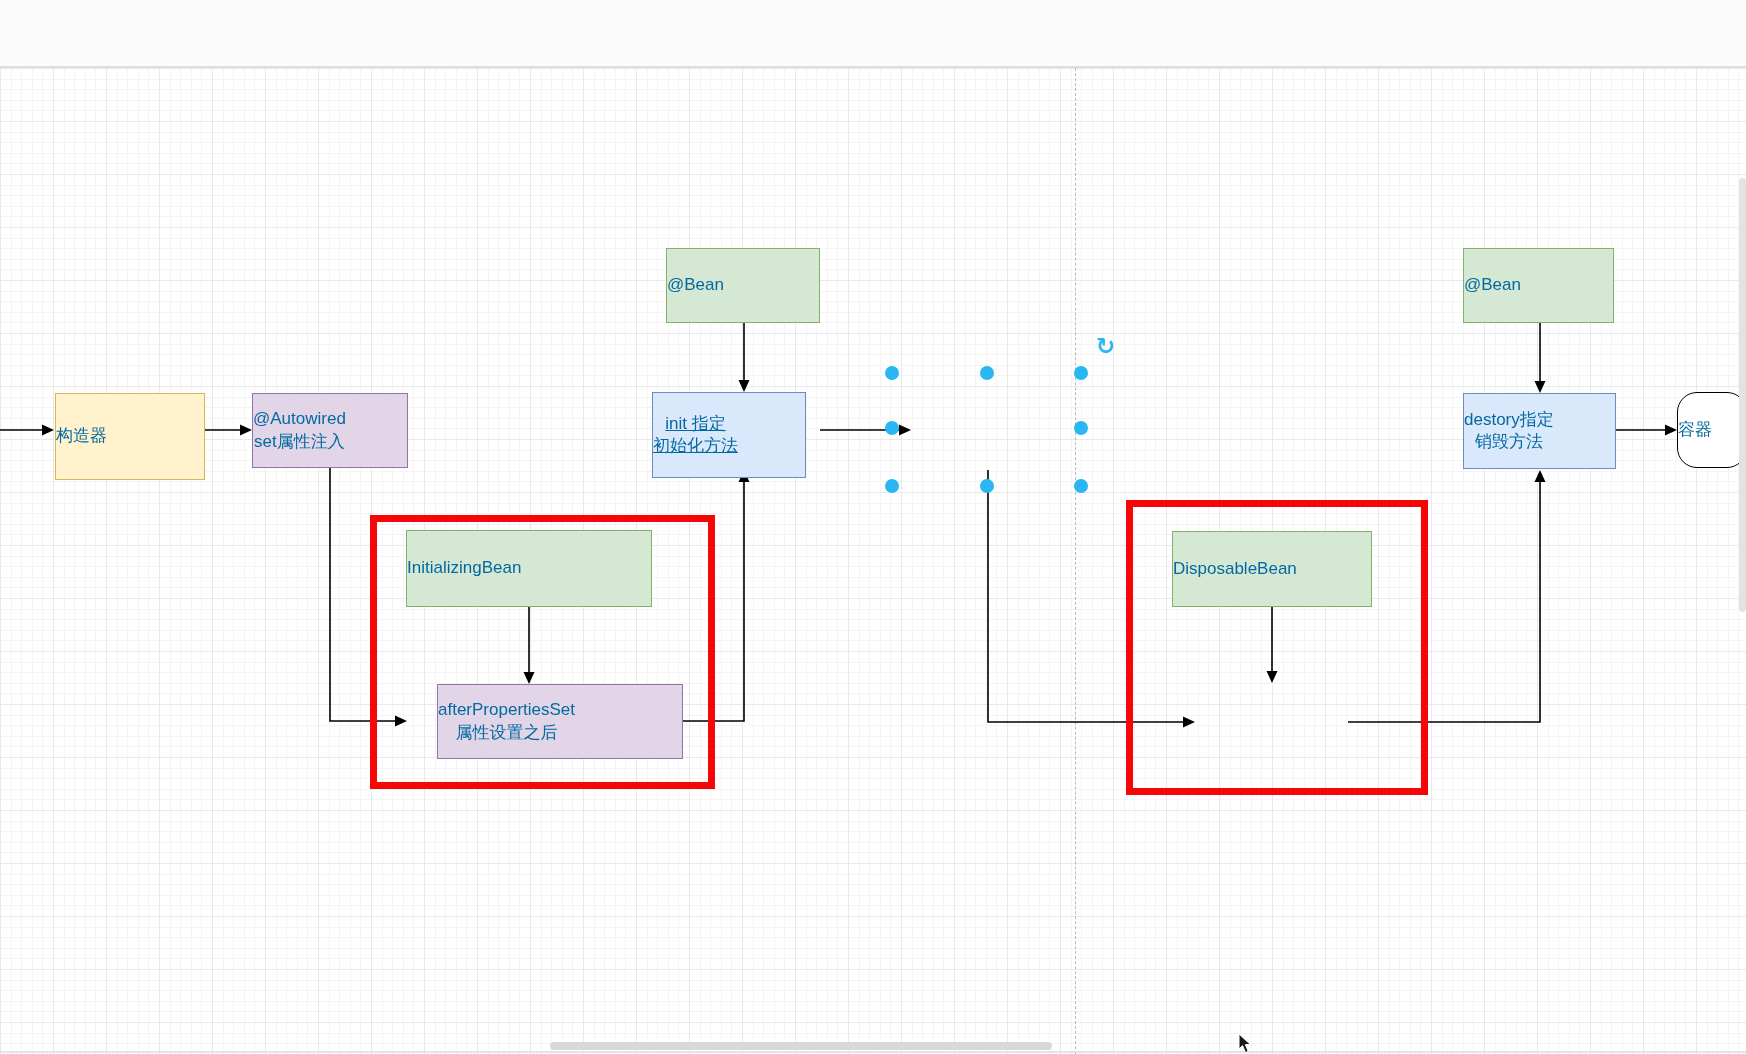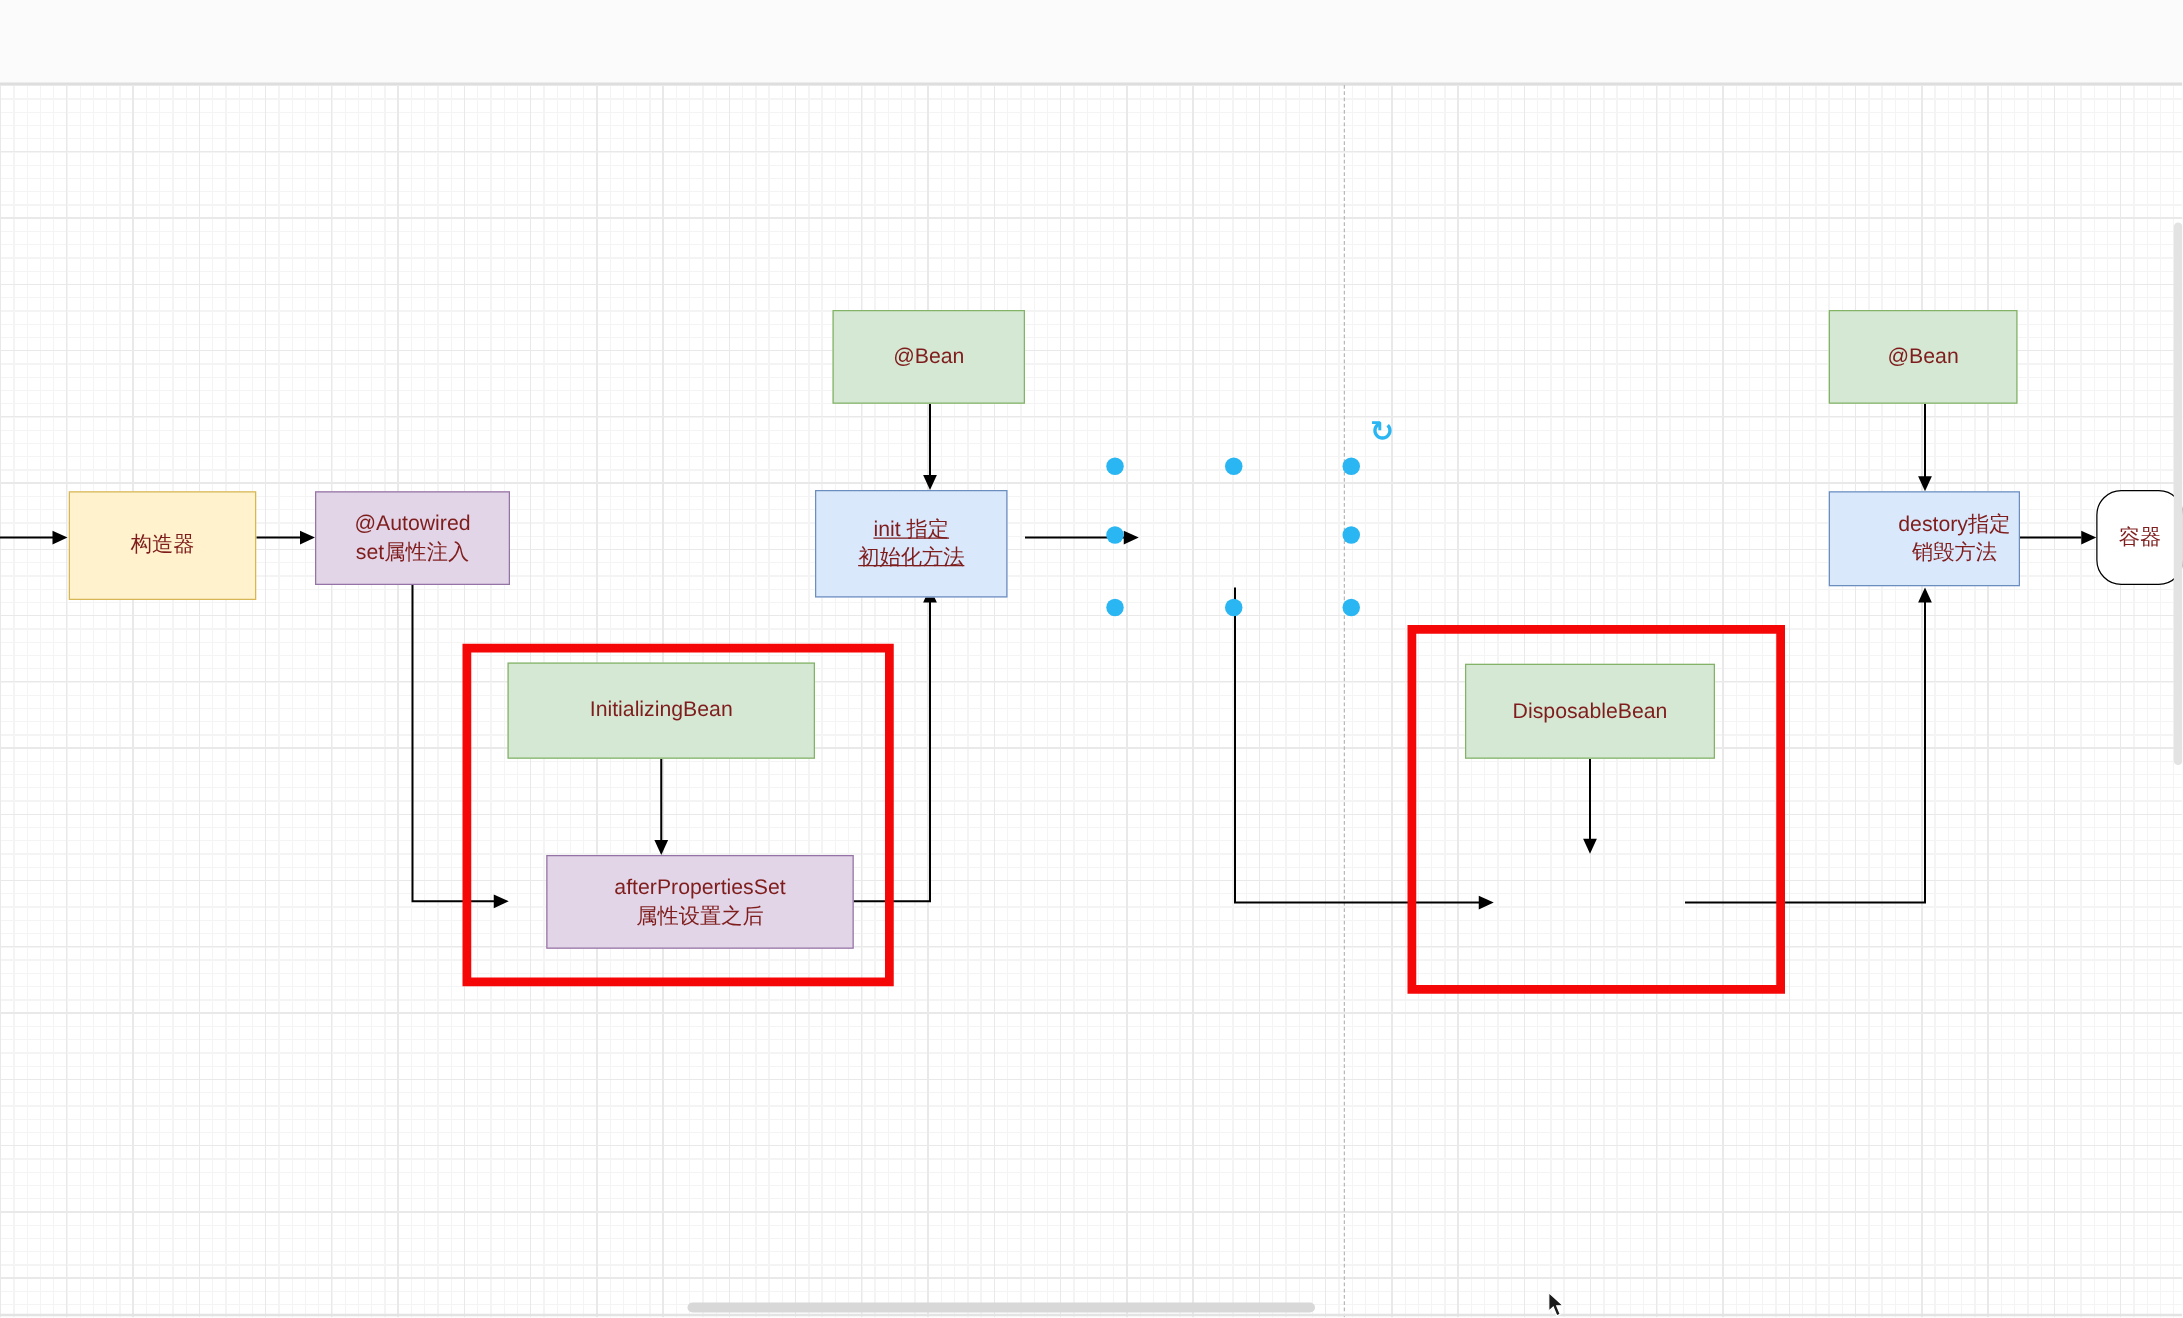--- a/index.html
+++ b/index.html
@@ -13,22 +13,22 @@
     background-image:
       repeating-linear-gradient(to right,#e9e9e9 0 1px,transparent 1px 53px),
       repeating-linear-gradient(to bottom,#e9e9e9 0 1px,transparent 1px 53px),
       repeating-linear-gradient(to right,#f4f4f4 0 1px,transparent 1px 10.6px),
       repeating-linear-gradient(to bottom,#f4f4f4 0 1px,transparent 1px 10.6px);}
   .page-divider{position:absolute;left:1075px;top:68px;height:986px;width:0;
       border-left:1px dashed #b9b9b9;z-index:1;}
   svg.edges{position:absolute;left:0;top:0;z-index:2;}
   svg.edges polyline,svg.edges line{stroke:#000;stroke-width:1.6;fill:none;}
   svg.edges polygon{fill:#000;stroke:none;}
-  .node{position:absolute;box-sizing:border-box;display:flex;align-items:center;justify-content:center;
-        text-align:center;font-size:17px;line-height:1.3;color:#7f1d1d;white-space:pre-line;z-index:3;}
+  .node{position:absolute;box-sizing:border-box;display:flex;align-items:center;justify-content:flex-start;
+        text-align:center;font-size:17px;line-height:1.3;color:#0369a1;white-space:pre-line;z-index:3;}
   .n-yellow{background:#fff2cc;border:1.5px solid #d6b656;}
   .n-purple{background:#e1d5e7;border:1.5px solid #9673a6;}
   .n-green{background:#d5e8d4;border:1.5px solid #82b366;}
   .n-blue{background:#dae8fc;border:1.5px solid #6c8ebf;}
   .n-white{background:#ffffff;border:1.5px solid #000000;}
   .n-selected{background:#ffffff;border:1.8px dashed #3c5a77;}
   .hl{position:absolute;border:7px solid #f60707;background:transparent;z-index:4;}
   .handle{position:absolute;width:14px;height:14px;border-radius:50%;background:#29b6f2;
           transform:translate(-50%,-50%);z-index:5;}
   .rotate{position:absolute;left:1096px;top:333px;color:#29b6f2;font-size:23px;font-weight:bold;
@@ -108,21 +108,21 @@
   <div class="node n-purple" style="left:407px;top:684px;width:246px;height:75px;margin-left:30px;">
     <span>afterPropertiesSet
 属性设置之后</span>
   </div>
   <div class="node n-green" style="left:1172px;top:531px;width:200px;height:76px;">
     <span>DisposableBean</span>
   </div>
   <div class="node n-green" style="left:1463px;top:248px;width:151px;height:75px;">
     <span>@Bean</span>
   </div>
-  <div class="node n-blue" style="left:1463px;top:393px;width:153px;height:76px;padding-left:48px;">
+  <div class="node n-blue" style="left:1463px;top:393px;width:153px;height:76px;">
     <span>destory指定
 销毁方法</span>
   </div>
   <div class="node n-white" style="left:1677px;top:392px;width:70px;height:76px;border-radius:20px;">
     <span>容器</span>
   </div>
 
   <div class="hl" style="left:370px;top:515px;width:331px;height:260px;"></div>
   <div class="hl" style="left:1126px;top:500px;width:288px;height:281px;"></div>
 

